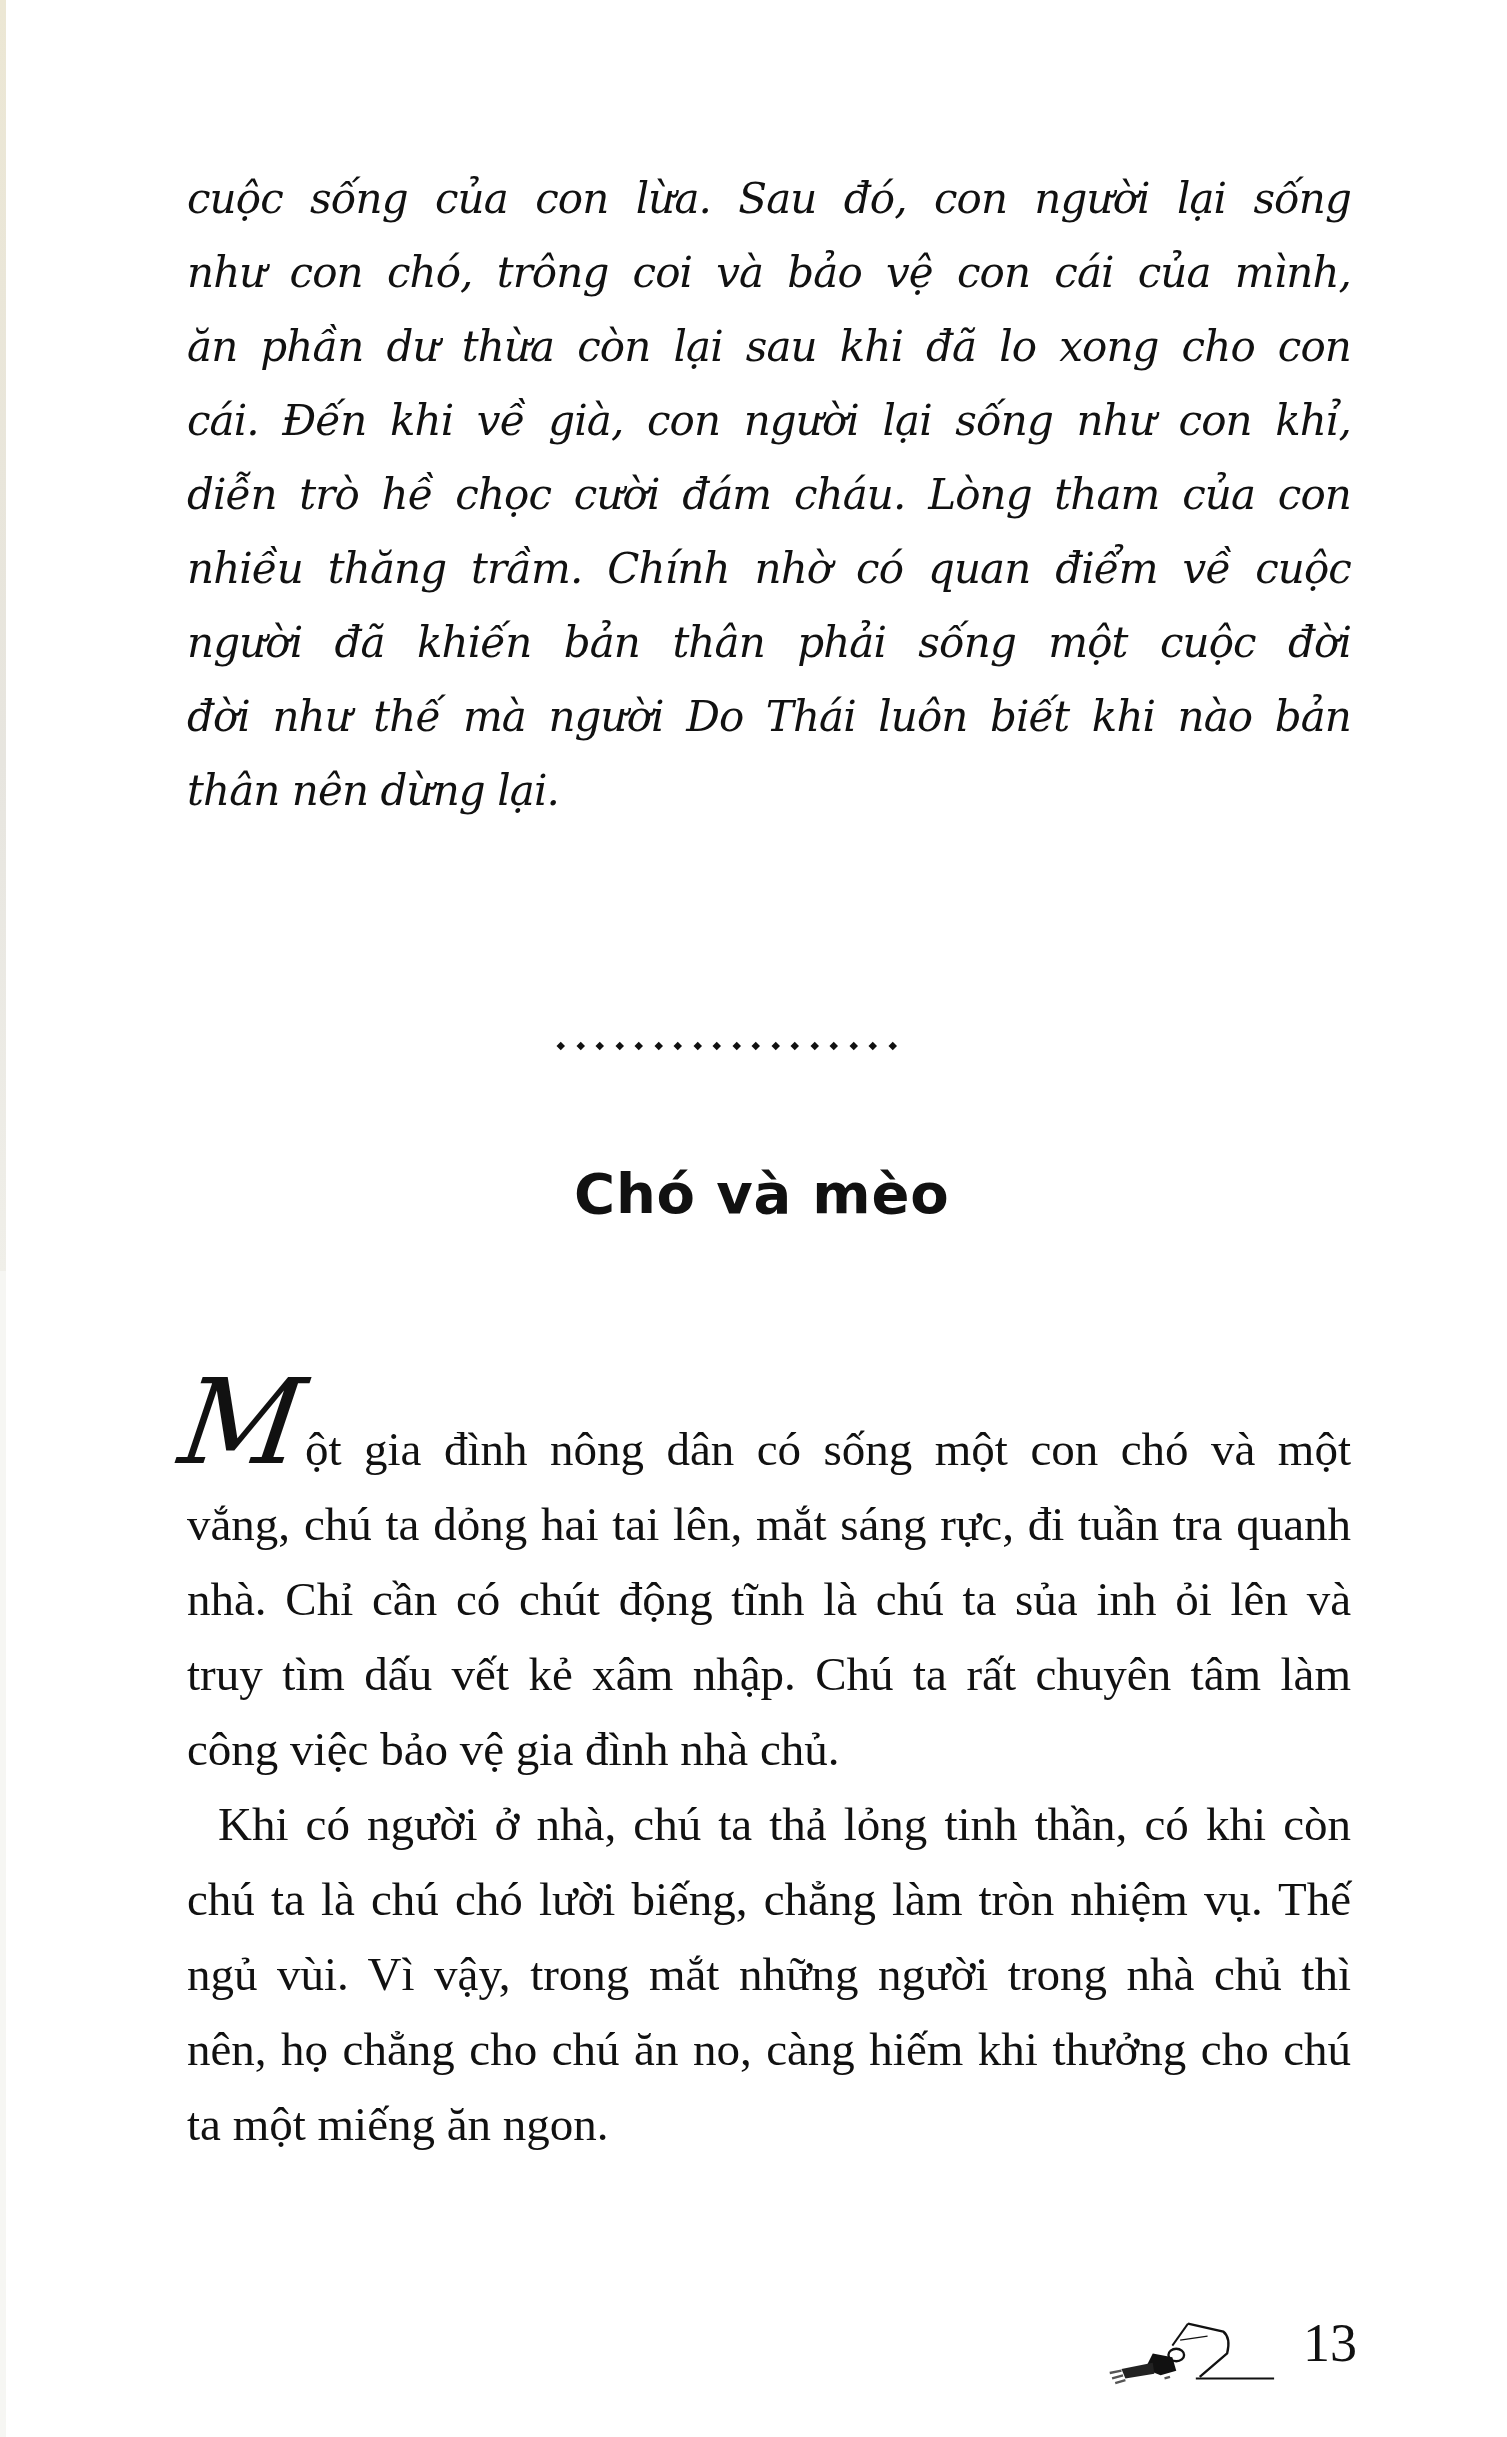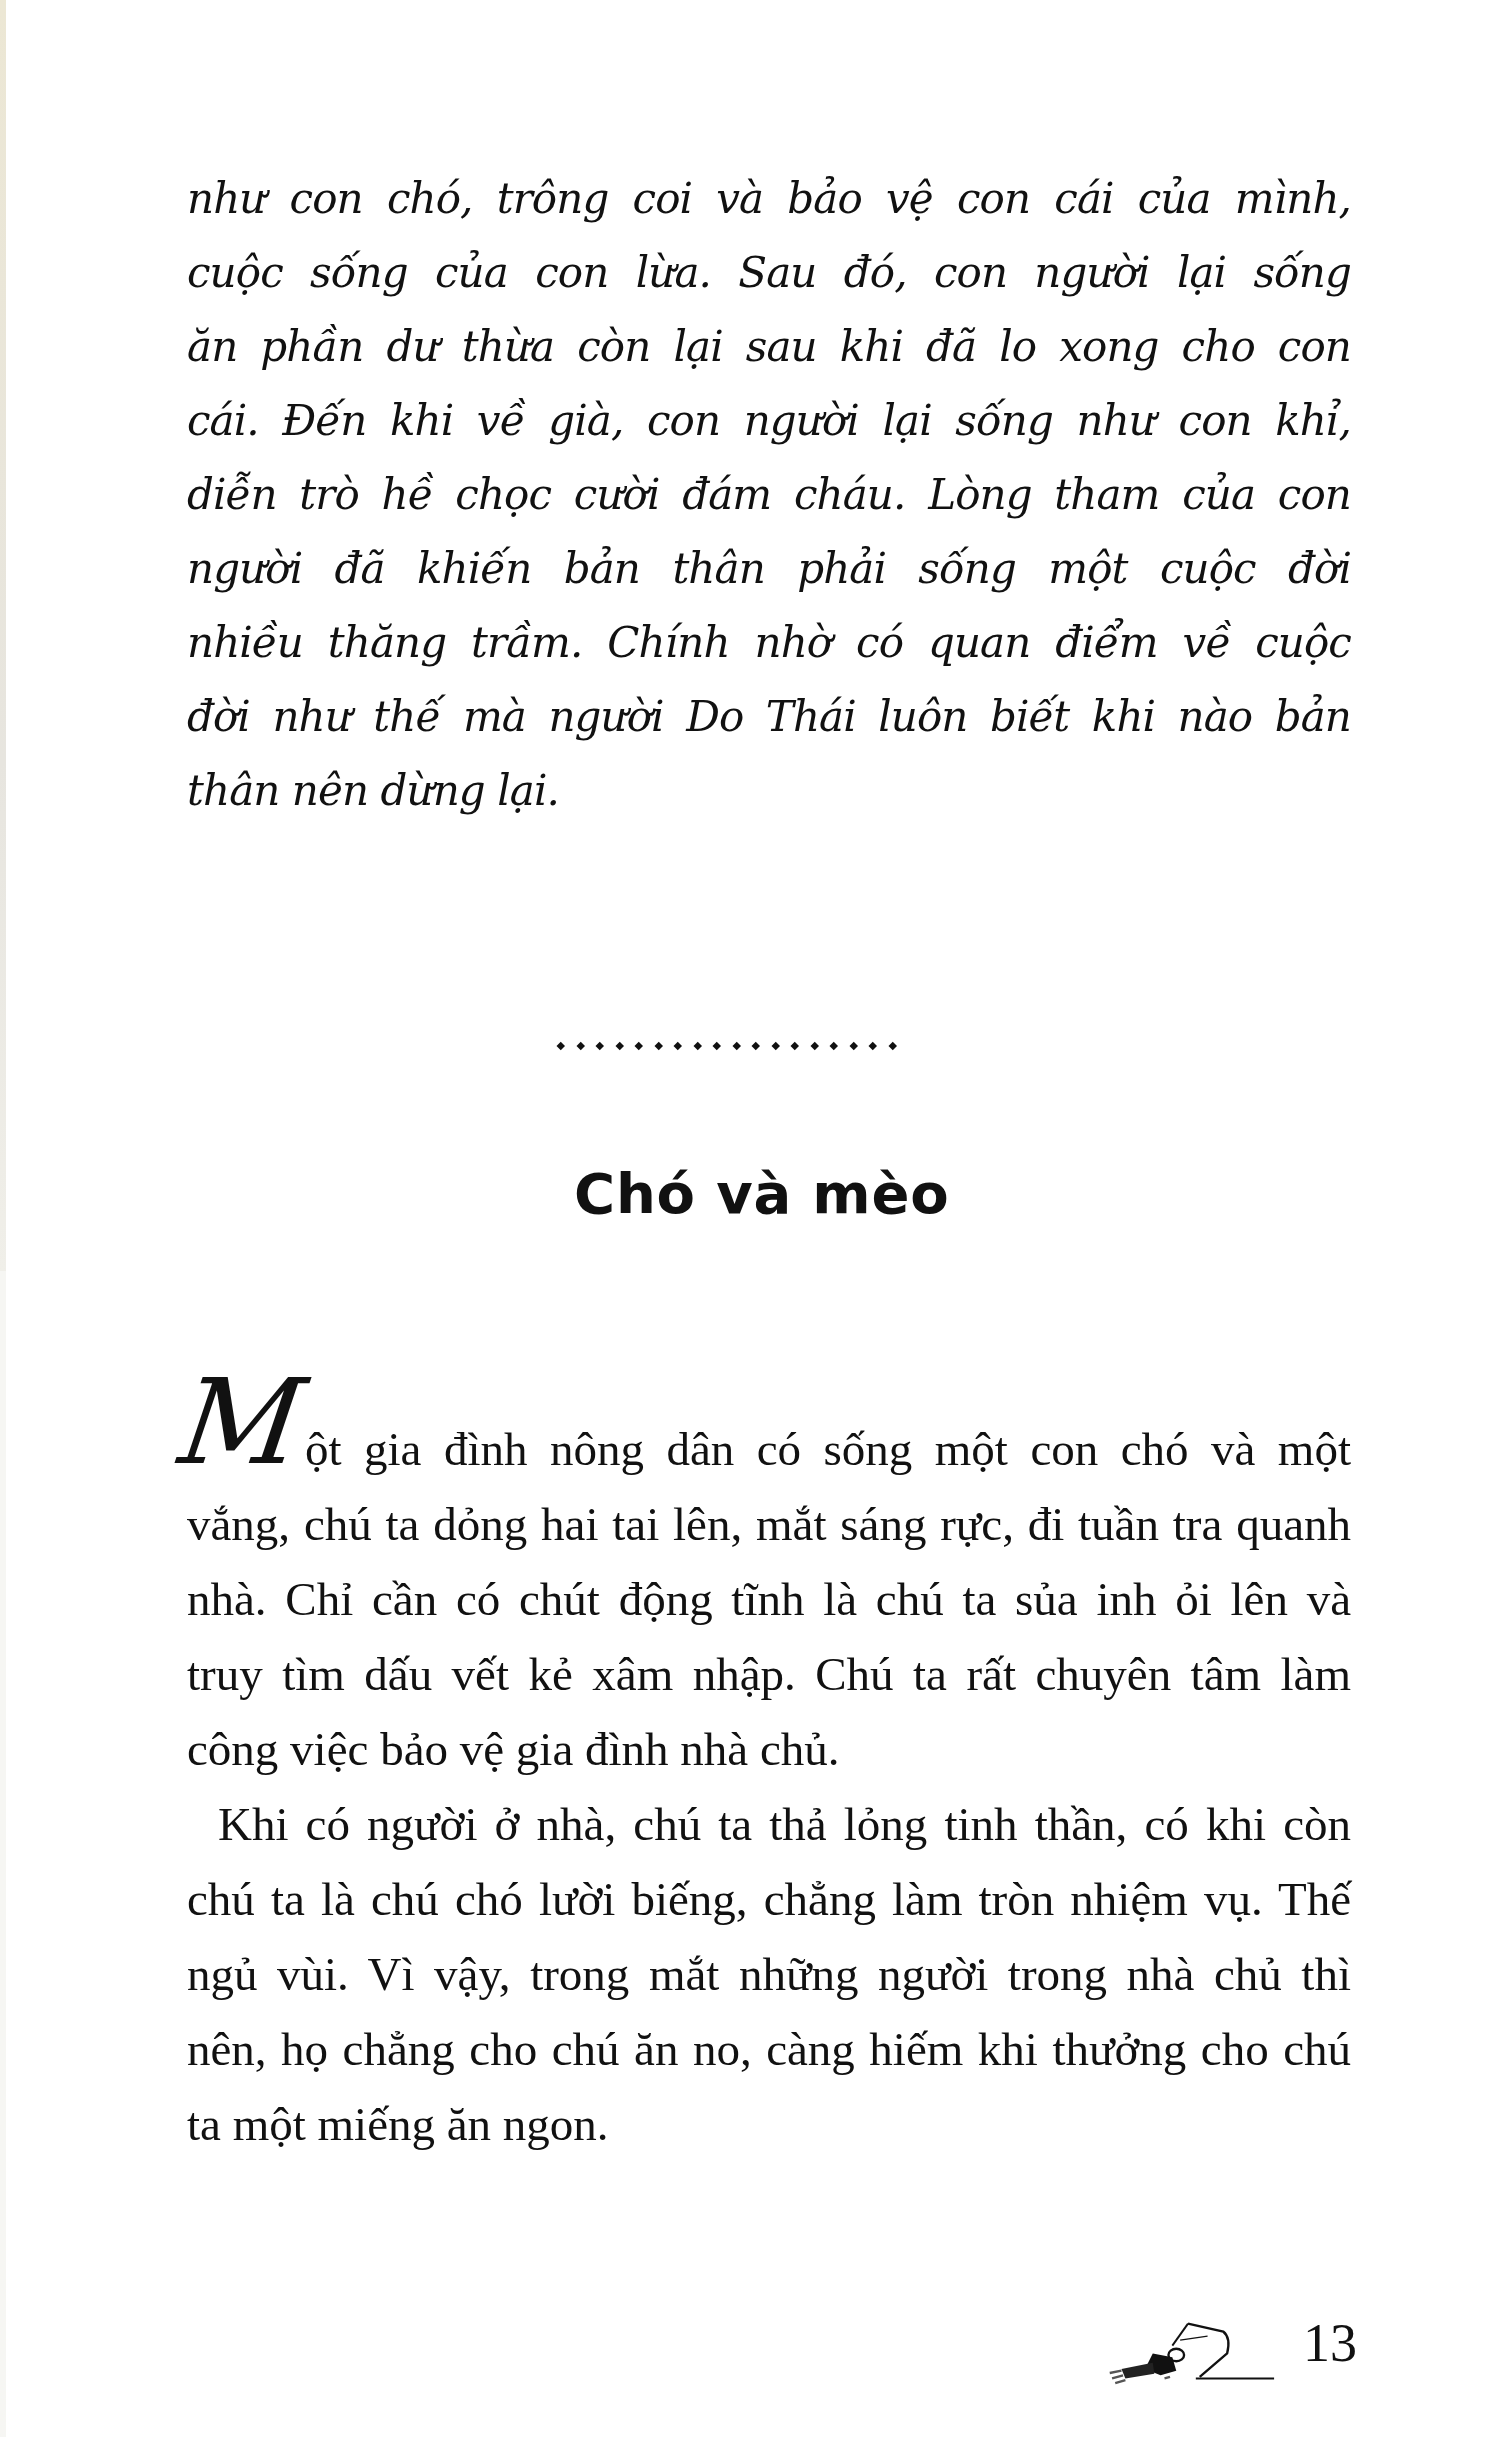--- a/index.html
+++ b/index.html
@@ -122,27 +122,27 @@
     color: #111;
   }
 </style>
 </head>
 <body>
 
 <div class="edge-strip"></div>
 <div class="edge-strip-lower"></div>
 
 <div class="column italic-block">
+  <span class="line">cuộc sống của con lừa. Sau đó, con người lại sống</span>
   <span class="line">như con chó, trông coi và bảo vệ con cái của mình,</span>
-  <span class="line">cuộc sống của con lừa. Sau đó, con người lại sống</span>
   <span class="line">ăn phần dư thừa còn lại sau khi đã lo xong cho con</span>
   <span class="line">cái. Đến khi về già, con người lại sống như con khỉ,</span>
   <span class="line">diễn trò hề chọc cười đám cháu. Lòng tham của con</span>
+  <span class="line">nhiều thăng trầm. Chính nhờ có quan điểm về cuộc</span>
   <span class="line">người đã khiến bản thân phải sống một cuộc đời</span>
-  <span class="line">nhiều thăng trầm. Chính nhờ có quan điểm về cuộc</span>
   <span class="line">đời như thế mà người Do Thái luôn biết khi nào bản</span>
   <span class="line last">thân nên dừng lại.</span>
 </div>
 
 <div class="separator">
   <span class="dot"></span>
   <span class="dot"></span>
   <span class="dot"></span>
   <span class="dot"></span>
   <span class="dot"></span>

